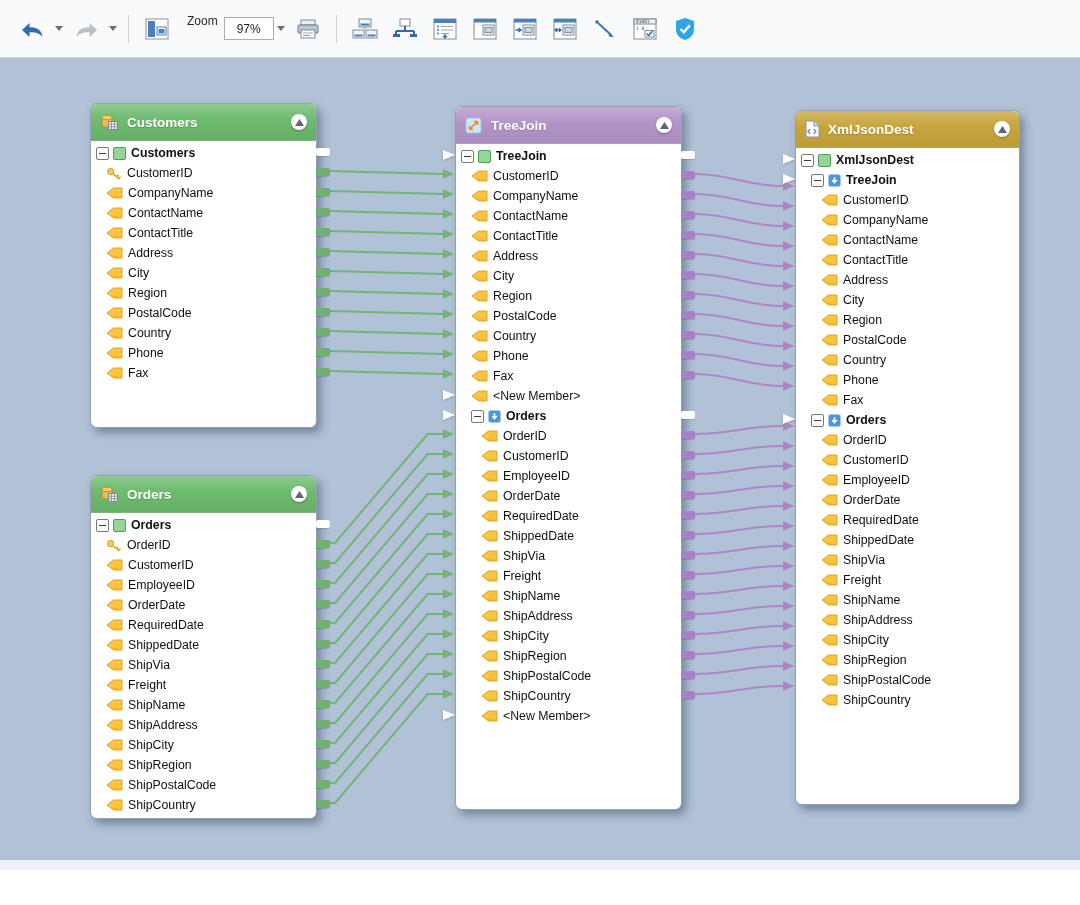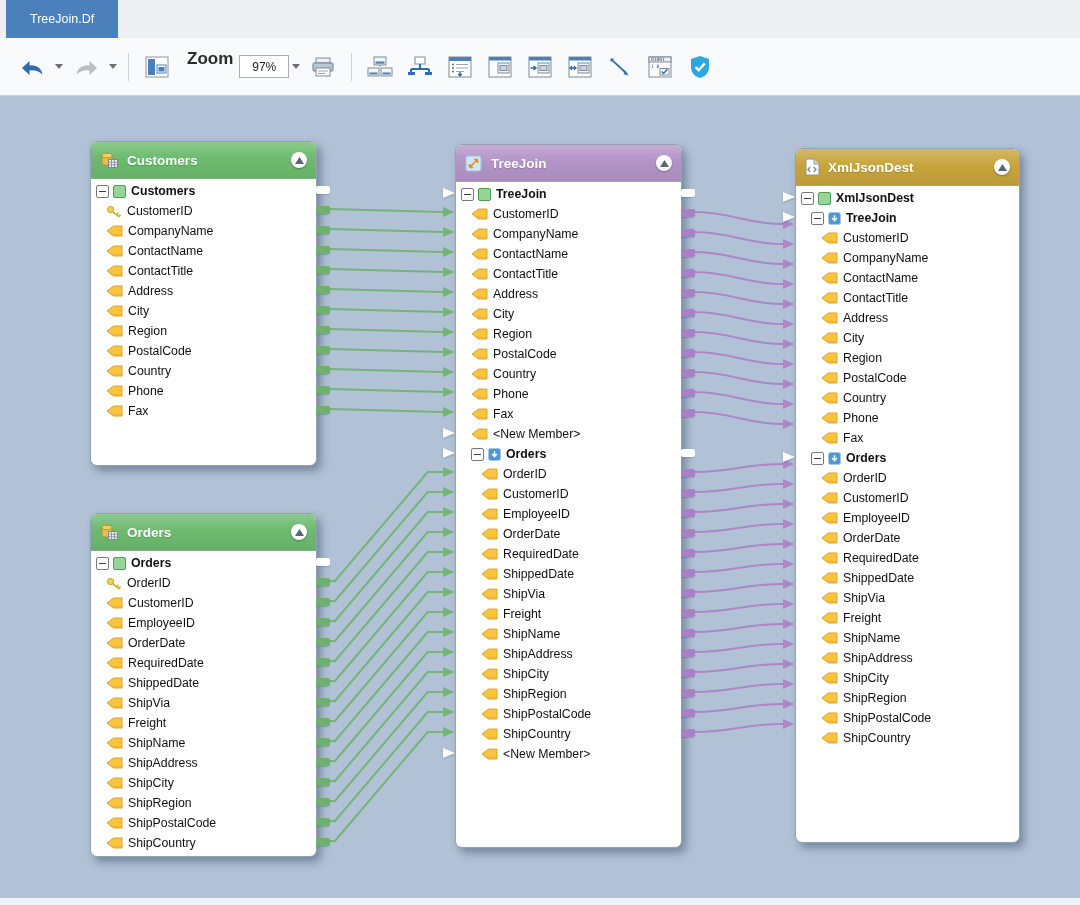--- a/index.html
+++ b/index.html
@@ -7,21 +7,21 @@
   .app{width:1080px;height:905px;display:flex;flex-direction:column;}
   
   .tabbar{height:38px;background:#edeff1;display:flex;align-items:stretch;flex:none;}
   .tab{background:#4b80bd;color:#fff;display:flex;align-items:center;padding:0 24px;font-size:12.5px;margin-left:6px;}
   
   .toolbar{height:57px;background:#f8fafb;border-bottom:1px solid #c9d2da;display:flex;align-items:center;padding:0 12px;flex:none;}
   .tbtn{height:32px;min-width:30px;display:flex;align-items:center;justify-content:center;padding:0 3px;margin:0 2px;border-radius:3px;}
   .tbtn.dis{opacity:.95;}
   .tcaret{margin:0 3px;display:flex;align-items:center;}
   .tsep{width:1px;height:28px;background:#ccd3d9;margin:0 8px;flex:none;}
-  .zlabel{font-size:17px;color:#2b2b2b;margin:0 6px 16px 10px;font-weight:bold;}
+  .zlabel{font-size:12px;color:#2b2b2b;margin:0 6px 16px 10px;}
   .zcombo{width:48px;height:21px;background:#fff;border:1px solid #a7aeb5;font-size:12px;display:flex;align-items:center;justify-content:center;color:#222;}
   .iconwrap{display:flex;align-items:center;justify-content:center;}
   
   .canvas{position:relative;height:802px;background:#b1c2d6;overflow:hidden;flex:none;}
   #wires{position:absolute;left:0;top:0;}
   .strip{height:10px;background:#eef2f6;flex:none;}
   
   .node{position:absolute;background:#fff;border:1px solid #93a1b0;border-radius:7px;box-shadow:4px 5px 9px rgba(45,65,90,.45);}
   .node-header{height:36px;border-radius:6px 6px 0 0;display:flex;align-items:center;padding:0 9px;background-image:linear-gradient(rgba(255,255,255,.22),rgba(255,255,255,0) 45%,rgba(0,0,0,.06));border-bottom:1px solid rgba(0,0,0,.10);}
   .hicon{display:flex;flex:none;}
@@ -34,25 +34,20 @@
   .exp::after{content:"";position:absolute;left:2px;right:2px;top:5px;height:1.4px;background:#3c3c3c;}
   .ricon{flex:none;margin-right:5px;display:flex;align-items:center;}
   .lbl{line-height:20px;}
   .stub{position:absolute;width:14px;height:8px;border-radius:2px;right:-14px;box-shadow:0 1px 1px rgba(0,0,0,.15);}
   .inarrow{position:absolute;left:-13px;width:0;height:0;border-top:5px solid transparent;border-bottom:5px solid transparent;border-left:12px solid #fff;filter:drop-shadow(0 1px 1px rgba(0,0,0,.2));}
 </style>
 </head>
 <body>
 
 <div class="app">
-  <div class="tabbar">
-    <div class="tab">
-      <span>TreeJoin.Df</span>
-    </div>
-  </div>
   <div class="toolbar" id="toolbar">
       <div class="tbtn">
         <span class="iconwrap">
           <svg width="27" height="18" viewBox="0 0 27 18">
             <path d="M3 10 L10.5 3 V7.4 C18 6.8 22.5 10.6 23.5 16.5 C19.5 12.6 14.8 11.7 10.5 12.4 V17 Z" fill="#2f6bb0"></path>
           </svg>
         </span>
       </div>
       <div class="tcaret">
         <svg width="8" height="5" viewBox="0 0 8 5">

